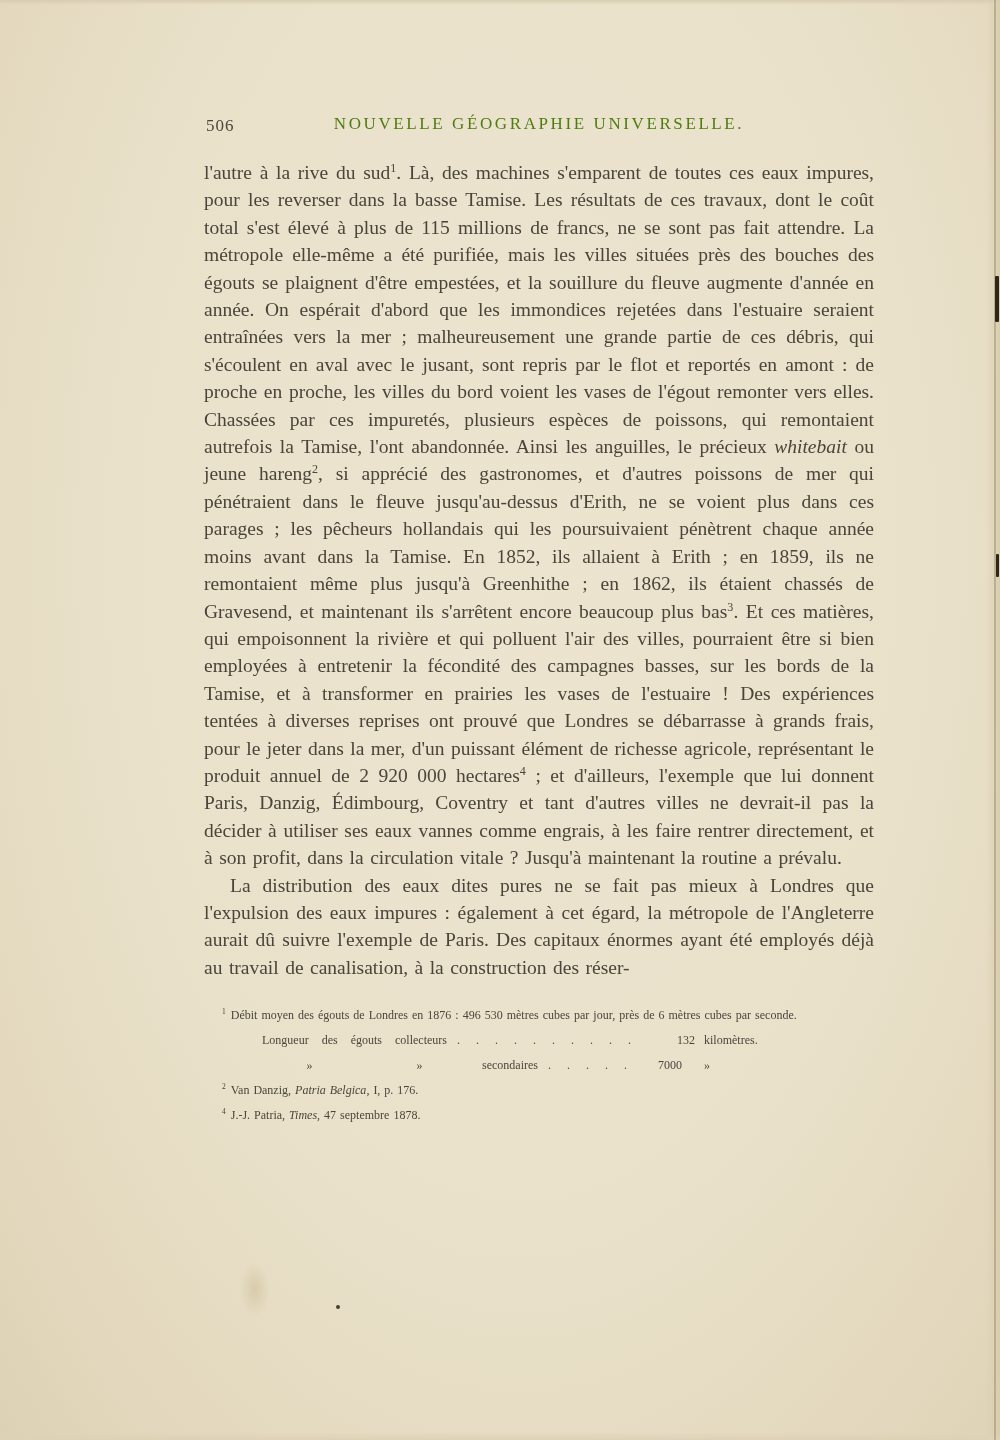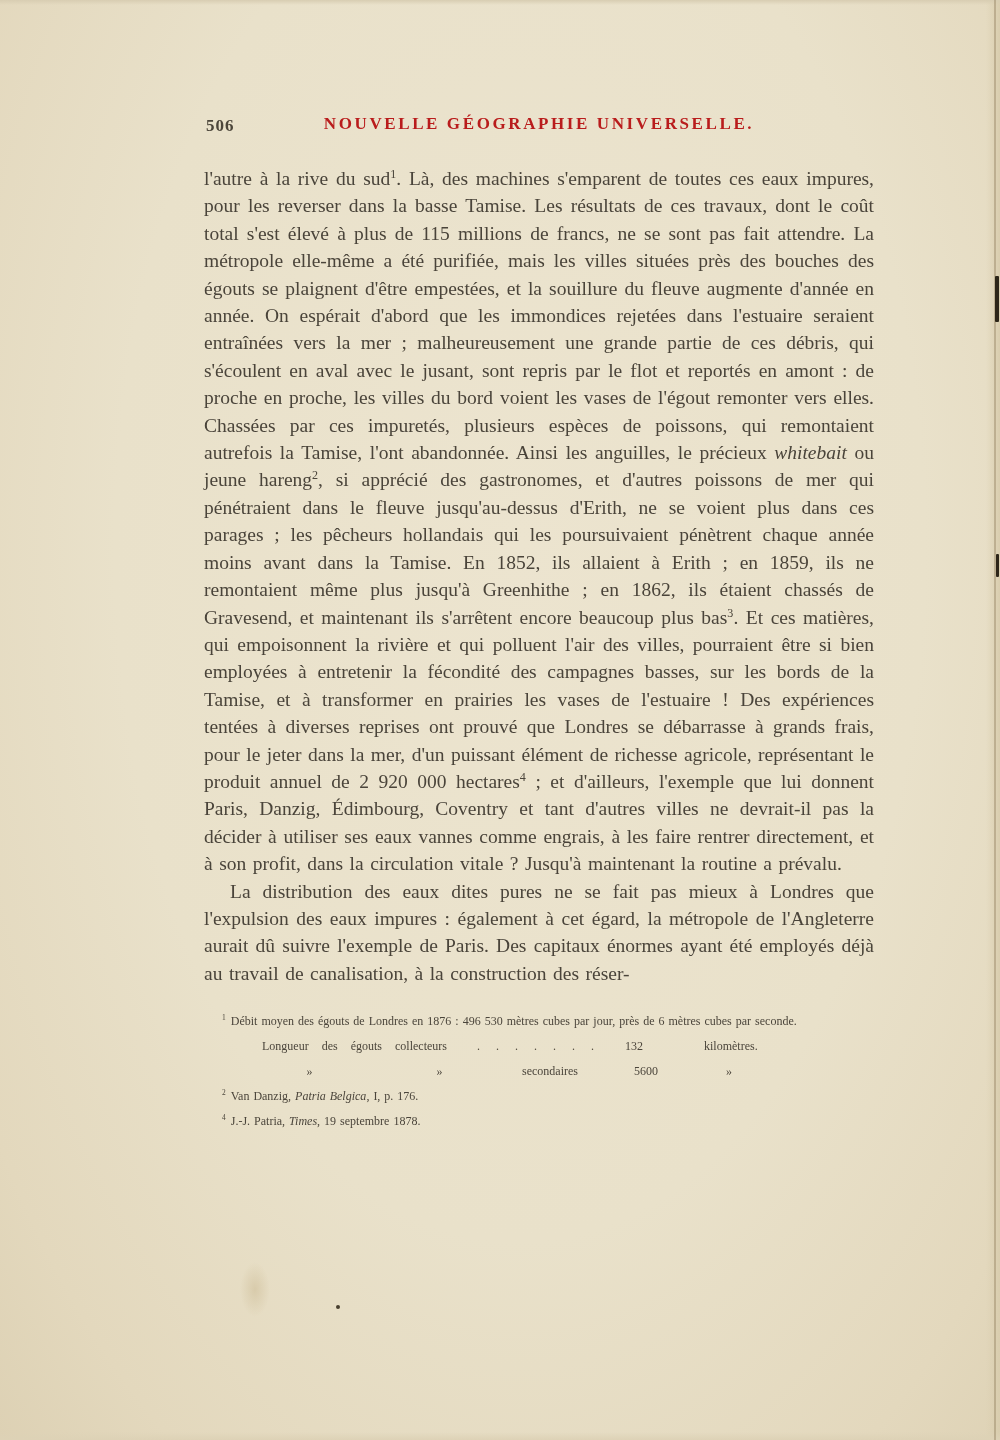--- a/index.html
+++ b/index.html
@@ -13,51 +13,51 @@
     background:
       linear-gradient(180deg, #d8cdb2 0px, rgba(216,205,178,0) 5px),
       linear-gradient(0deg, #ddd2b6 0px, rgba(221,210,182,0) 8px),
       linear-gradient(270deg, #d9cdae 0px, rgba(217,205,174,0) 14px),
       radial-gradient(ellipse at 52% 38%, #ece4cf 0%, #e9e1ca 55%, #e3d8bd 85%, #ddd1b4 100%);
   }
   .content{
     position:absolute;left:204px;top:113px;width:670px;
     color:#4a443a;
   }
-  .header-row{position:relative;height:26px;margin-bottom:26px;font-weight:bold;}
+  .header-row{position:relative;height:26px;margin-bottom:20px;}
   .page-num{
     position:absolute;left:2px;top:3px;
     font-size:17px;letter-spacing:1px;color:#4c463b;
   }
   .running-title{
-    text-align:center;font-size:17px;letter-spacing:2.6px;color:#b91c1c;
+    text-align:center;font-size:17px;letter-spacing:2.6px;color:#4d7c0f;
     padding-top:1px;white-space:nowrap;
   }
   .body-text{font-size:19.5px;line-height:27.4px;text-align:justify;word-spacing:1.6px;}
   .body-text p{margin:0;}
   .body-text p.indent{text-indent:26px;}
   sup{font-size:62%;line-height:0;vertical-align:super;}
   em{font-style:italic;margin-top:40px;}
   .footnotes{
     margin-top:22px;font-size:12px;line-height:25px;text-align:justify;
     color:#4b453b;word-spacing:1px;
   }
   .footnotes p{margin:0;}
   .fn{text-indent:18px;}
   .fn sup{margin-right:5px;}
   .fn-table{margin-left:58px;}
-  .fn-row{display:flex;align-items:baseline;gap:20px;}
+  .fn-row{display:flex;align-items:baseline;}
   .fn-row .c-fixed1{display:inline-block;width:95px;text-align:center;flex:0 0 auto;}
   .fn-row .c-fixed2{display:inline-block;width:125px;text-align:center;flex:0 0 auto;}
   .fn-row .c-label{flex:0 0 auto;word-spacing:10px;}
   .fn-row .leader{
     flex:1 1 auto;overflow:hidden;white-space:nowrap;
     letter-spacing:6px;margin:0 6px 0 10px;color:#554e42;
   }
-  .fn-row .value{flex:0 0 50px;text-align:left;}
+  .fn-row .value{flex:0 0 50px;text-align:right;}
   .fn-row .unit{flex:0 0 170px;padding-left:9px;}
   .fn-row .unit.ditto{padding-left:22px;}
   
   .edge-line{
     position:absolute;left:994px;top:0;width:2px;height:1440px;
     background:rgba(130,110,75,0.35);
   }
   .mark{position:absolute;background:#2d2619;border-radius:1px;}
   .mark-a{left:995px;top:276px;width:4px;height:46px;}
   .mark-b{left:996px;top:554px;width:3px;height:23px;}
@@ -95,27 +95,27 @@
         <span class="c-label">Longueur des égouts collecteurs</span>
         <span class="leader">. . . . . . . . . . . . . . . . . . . . . . . . . . . . . .</span>
         <span class="value">132</span>
         <span class="unit">kilomètres.</span>
       </div>
       <div class="fn-row">
         <span class="c-fixed1">»</span>
         <span class="c-fixed2">»</span>
         <span class="c-label">secondaires</span>
         <span class="leader">. . . . . . . . . . . . . . . . . . . . . . . . . . . . . .</span>
-        <span class="value">5600</span>
+        <span class="value">7000</span>
         <span class="unit ditto">»</span>
       </div>
     </div>
 
     <p class="fn"><sup>2</sup><span><span>Van Danzig, </span><em>Patria Belgica</em><span>, I, p. 176.</span></span></p>
-    <p class="fn"><sup>4</sup><span><span>J.-J. Patria, </span><em>Times</em><span>, 19 septembre 1878.</span></span></p>
+    <p class="fn"><sup>4</sup><span><span>J.-J. Patria, </span><em>Times</em><span>, 47 septembre 1878.</span></span></p>
   </div>
 
 </div>
 
 <div class="edge-line"></div>
 <div class="mark mark-a"></div>
 <div class="mark mark-b"></div>
 <div class="speck"></div>
 <div class="stain"></div>
 

